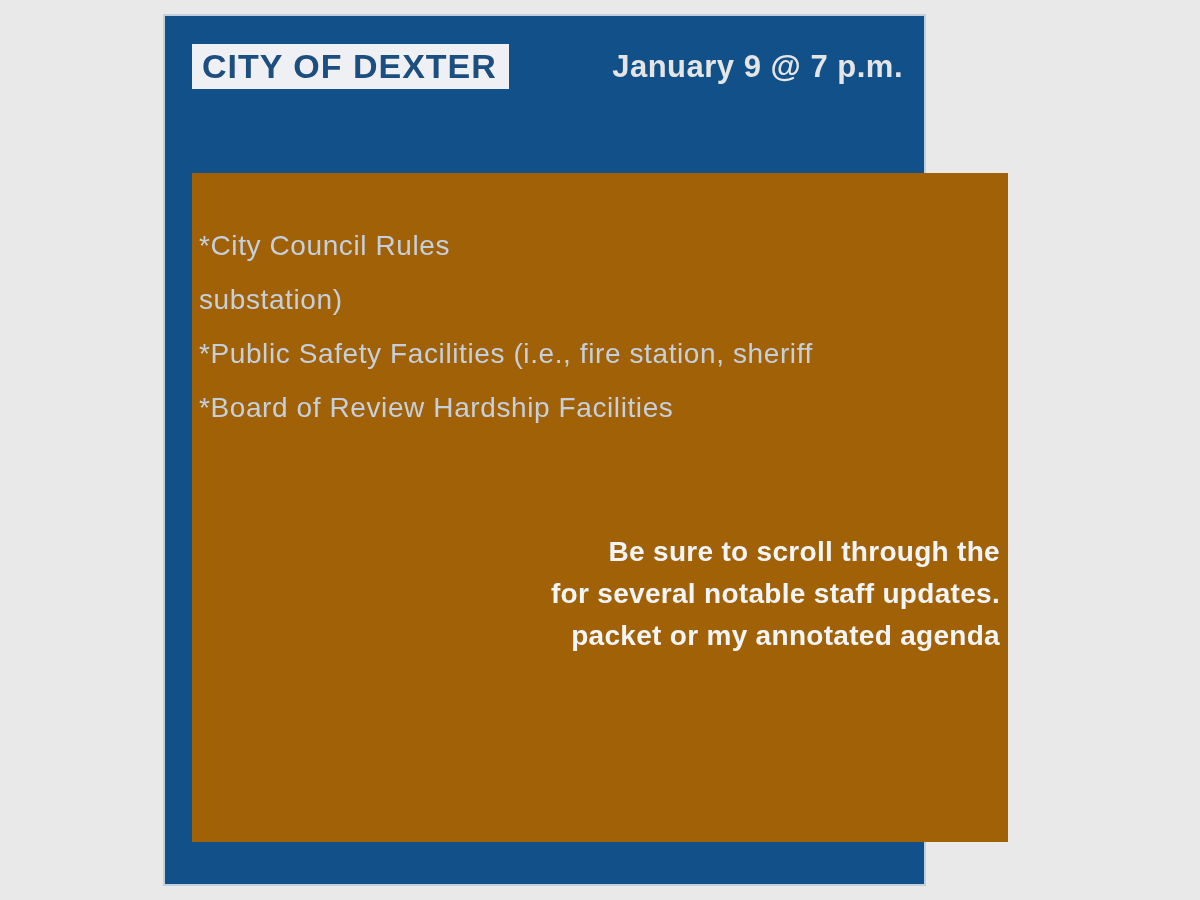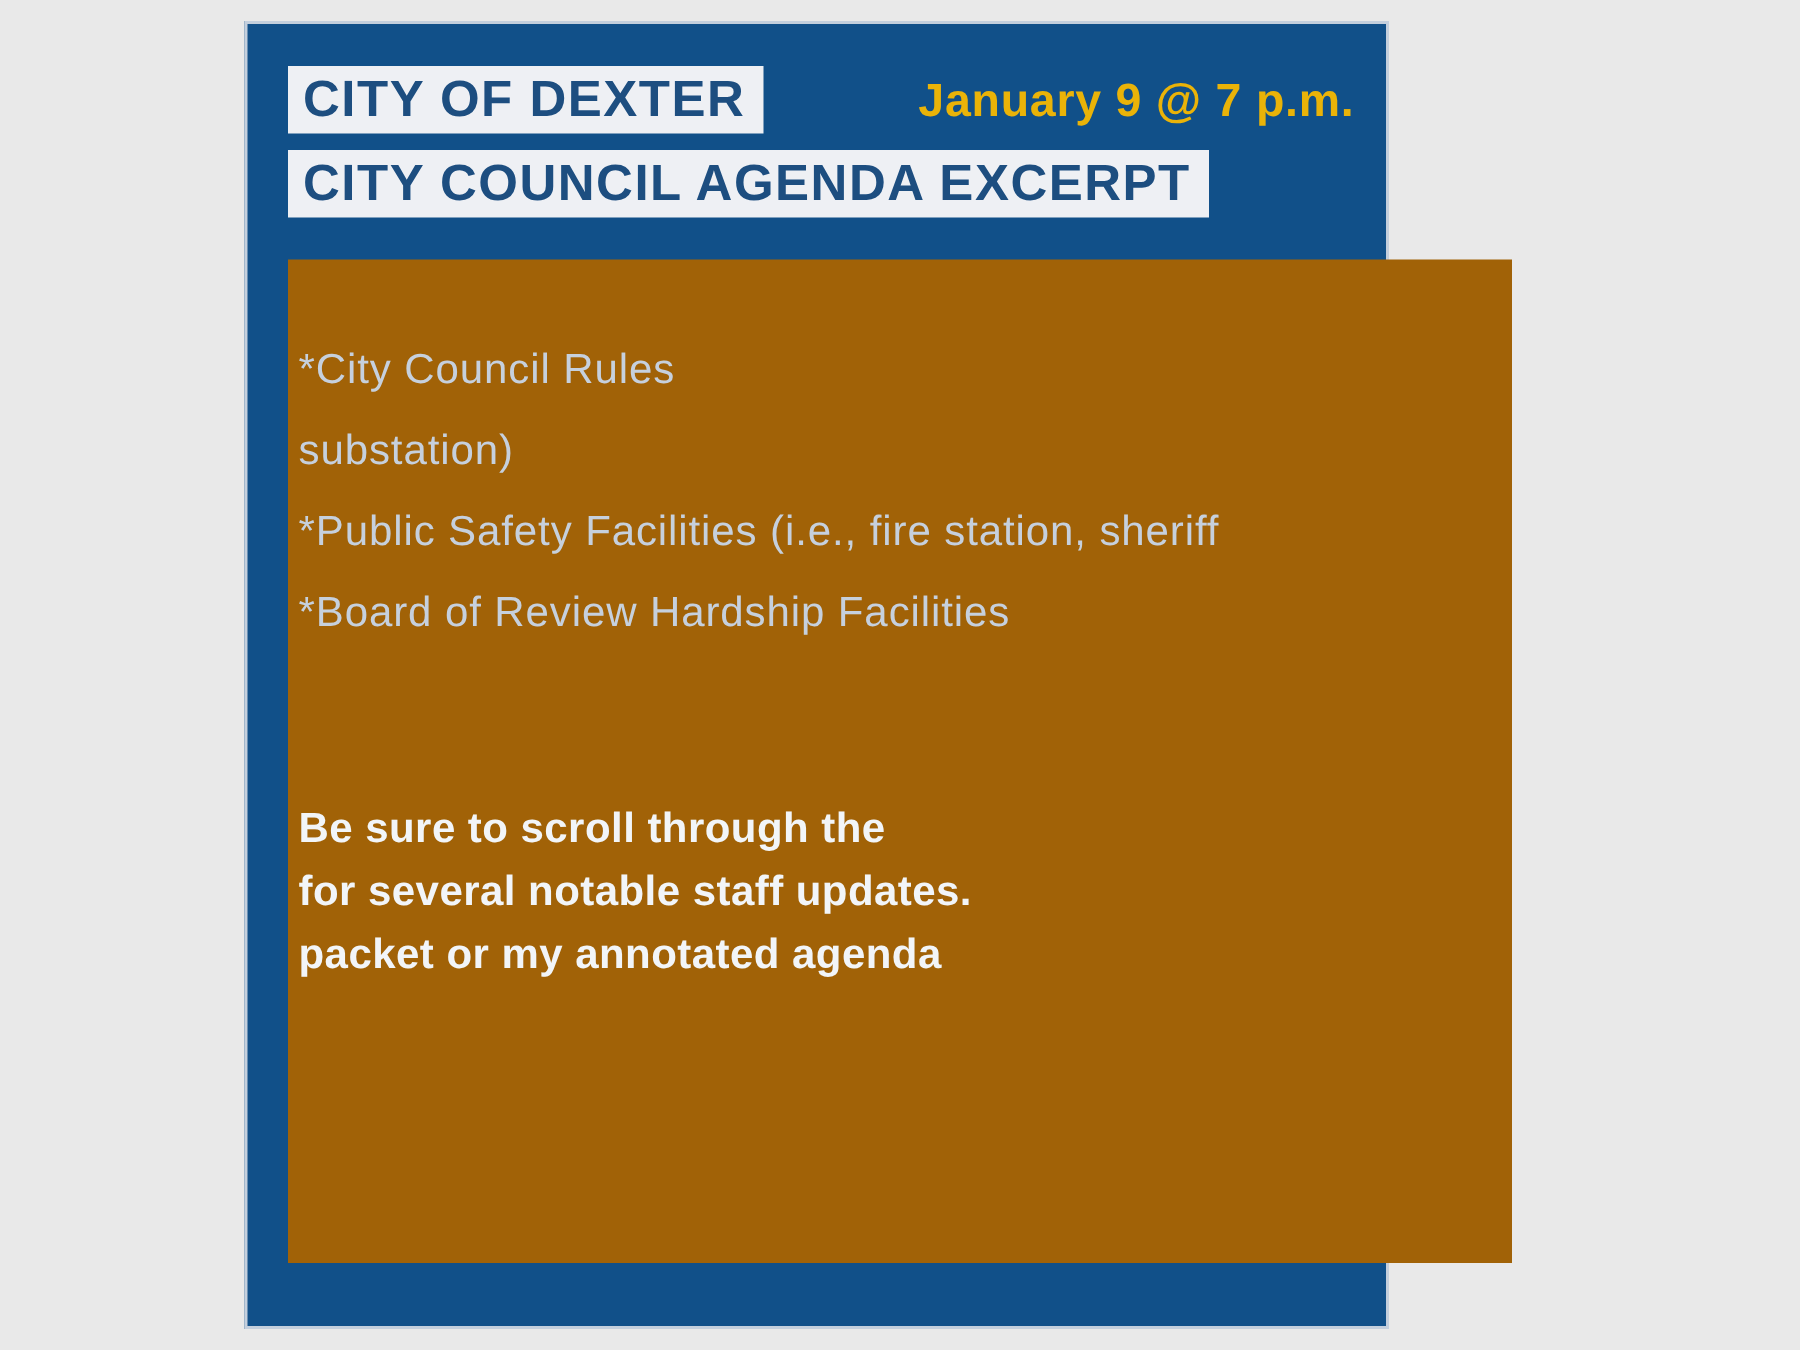--- a/index.html
+++ b/index.html
@@ -36,21 +36,21 @@
     font-size: 34px;
     line-height: 40px;
     white-space: nowrap;
   }
   .title-line1 { top: 28px; }
   .title-line2 { top: 84px; }
   .date-text {
     position: absolute;
     top: 28px;
     right: 21px;
-    color: #eab308;
+    color: #e5e5e5;
     font-weight: 700;
     font-size: 31px;
     line-height: 45px;
     letter-spacing: 0.5px;
     white-space: nowrap;
     text-align: right;
   }
   .panel {
     position: absolute;
     left: 27px;
@@ -64,40 +64,39 @@
   .agenda-line {
     color: #c6d0dd;
     font-size: 28px;
     font-weight: 300;
     line-height: 54px;
     letter-spacing: 0.6px;
     white-space: nowrap;
   }
   .note-block {
     margin-top: 96px;
-    text-align: left;
+    text-align: right;
   }
   .note-line {
     color: #f2f5f8;
     font-size: 28px;
     font-weight: 700;
     line-height: 42px;
     letter-spacing: 0.3px;
     white-space: nowrap;
   }
 </style>
 </head>
 <body>
 
 <div class="page">
   <div class="card">
 
     <div class="title-box title-line1">CITY OF DEXTER</div>
 
-    <div class="title-box title-line2">CITY COUNCIL AGENDA EXCERPT</div>
 
     <div class="date-text">January 9 @ 7 p.m.</div>
 
     <div class="panel">
 
       <div class="agenda-list">
         <div class="agenda-line">*City Council Rules</div>
         <div class="agenda-line">substation)</div>
         <div class="agenda-line">*Public Safety Facilities (i.e., fire station, sheriff</div>
         <div class="agenda-line">*Board of Review Hardship Facilities</div>

